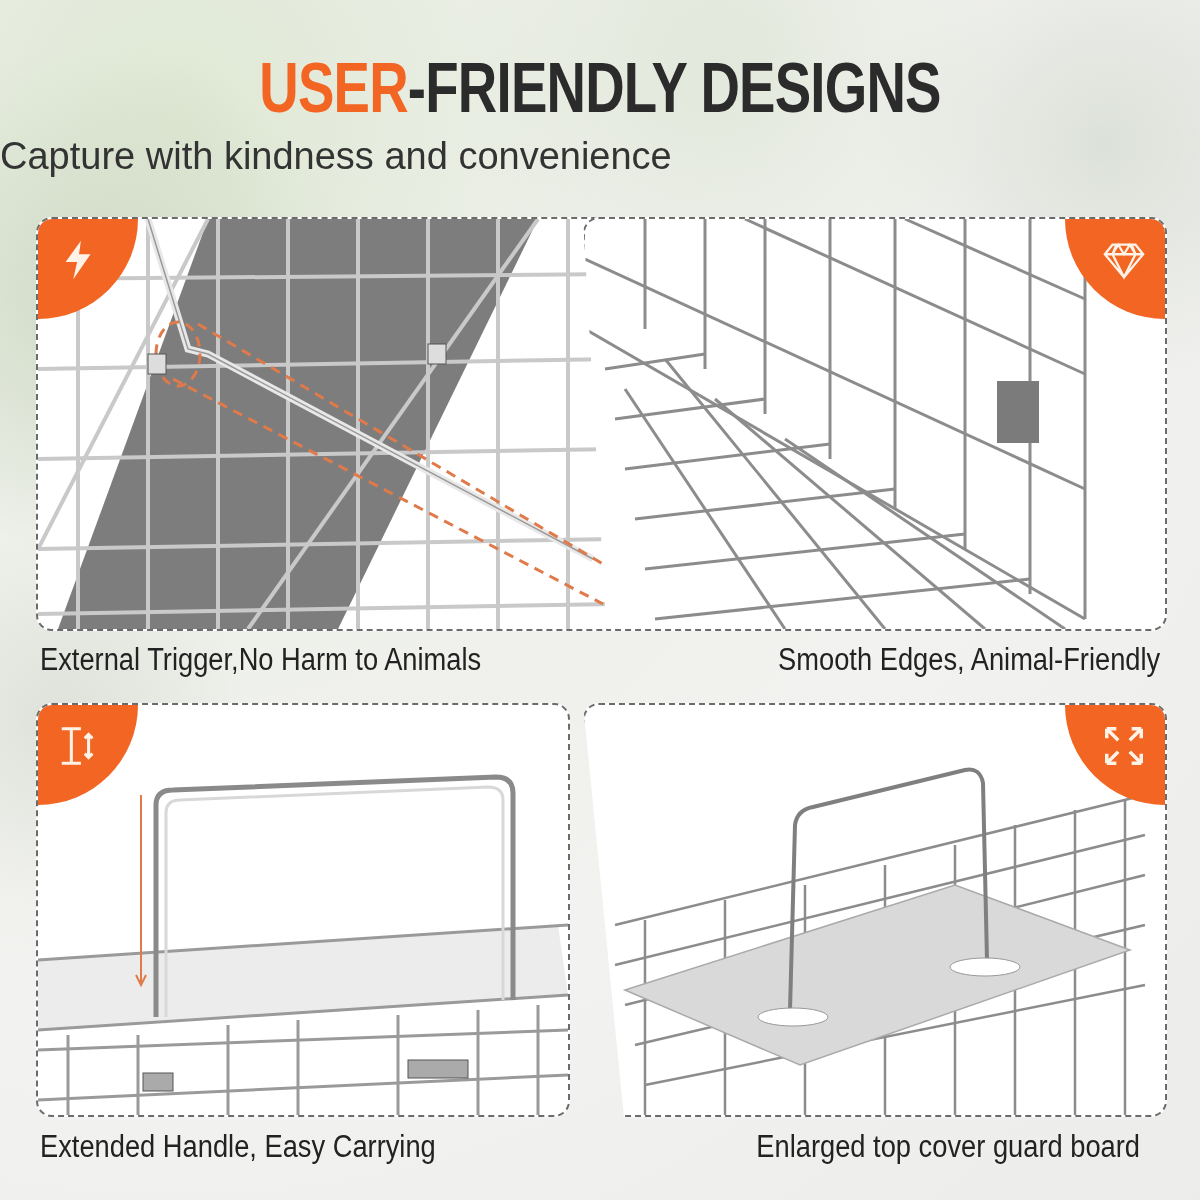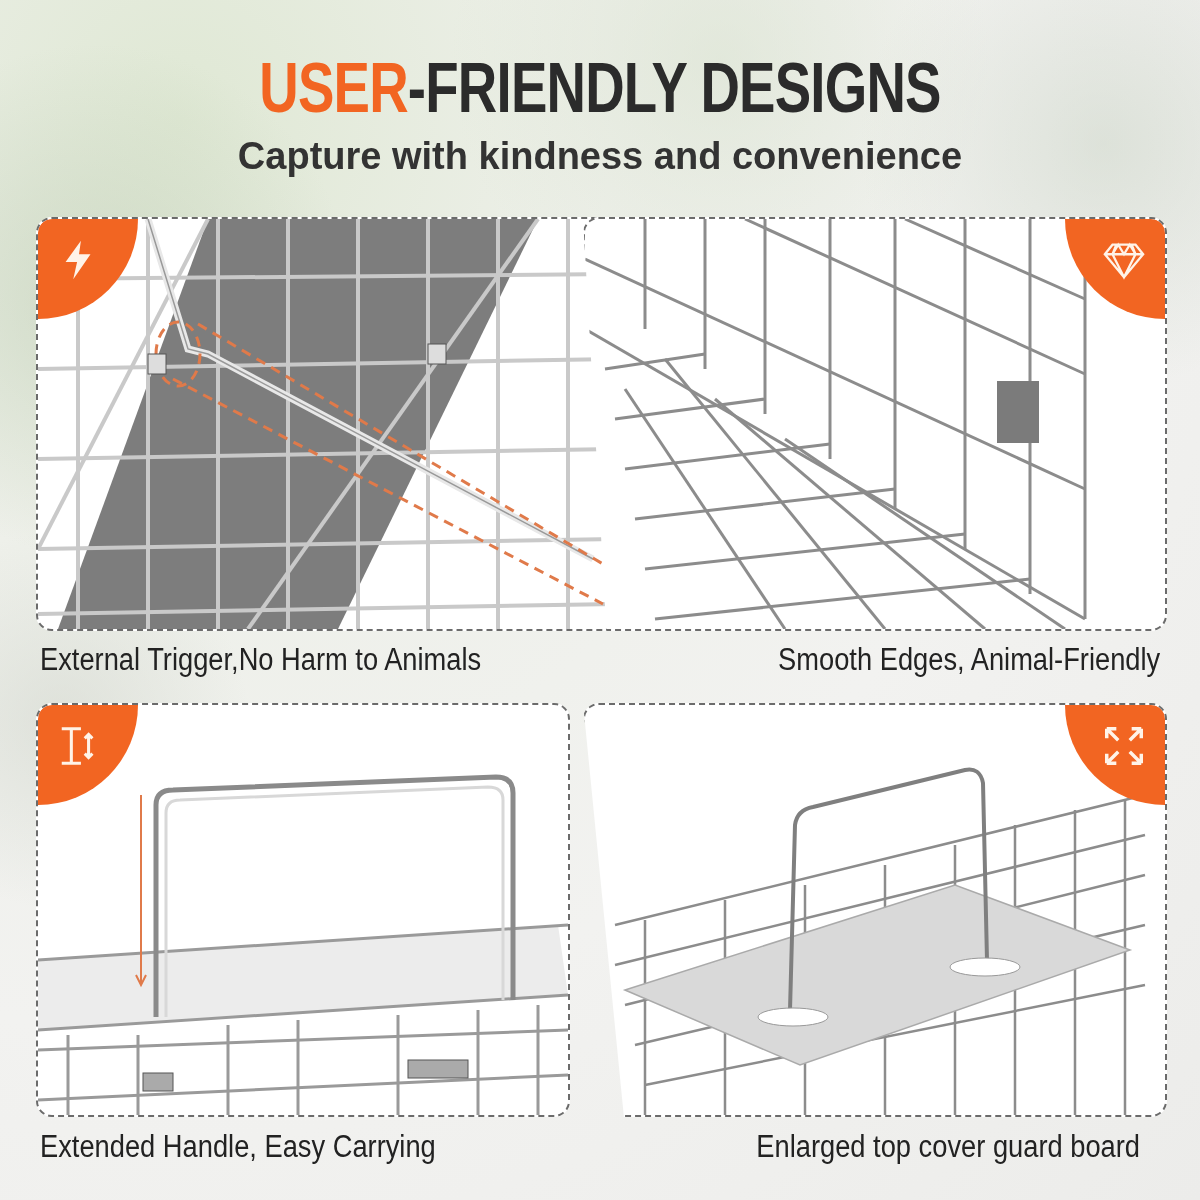--- a/index.html
+++ b/index.html
@@ -9,22 +9,22 @@
   .bg-blur{position:absolute;inset:0;
     background:
       radial-gradient(circle at 8% 25%, rgba(190,205,180,.55) 0, rgba(190,205,180,0) 18%),
       radial-gradient(circle at 92% 12%, rgba(200,210,195,.5) 0, rgba(200,210,195,0) 16%),
       radial-gradient(circle at 5% 60%, rgba(205,210,200,.5) 0, rgba(205,210,200,0) 14%),
       radial-gradient(circle at 60% 5%, rgba(215,225,205,.55) 0, rgba(215,225,205,0) 20%);}
   .title{position:absolute;top:48px;left:0;width:1200px;text-align:center;
     font-family:"Liberation Sans",sans-serif;font-weight:700;font-size:70px;letter-spacing:-1px;
     transform:scaleX(.78);transform-origin:center;color:#2b2b2b;line-height:80px;}
   .title .accent{color:#f26522;}
-  .subtitle{position:absolute;top:132px;left:0;width:1200px;text-align:center;
-    font-size:38px;color:#333;line-height:48px;font-weight:bold;}
+  .subtitle{position:absolute;top:132px;left:0;width:1200px;text-align:left;
+    font-size:38px;color:#333;line-height:48px;}
   .panel{position:absolute;background:#fff;border:2px dashed #6b6b6b;border-radius:16px;overflow:hidden;}
   .p1{left:36px;top:217px;width:578px;height:410px;}
   .p2{left:583px;top:217px;width:580px;height:410px;clip-path:polygon(9% 0,100% 0,100% 100%,4% 100%,0 0);}
   .p3{left:36px;top:703px;width:530px;height:410px;}
   .p4{left:583px;top:703px;width:580px;height:410px;clip-path:polygon(0 0,100% 0,100% 100%,7% 100%);}
   .badge{position:absolute;width:100px;height:100px;background:#f26522;display:flex;align-items:center;justify-content:center;}
   .badge.tl{left:0;top:0;border-radius:14px 0 100px 0;}
   .badge.tr{right:0;top:0;border-radius:0 14px 0 100px;}
   .badge svg{width:46px;height:46px;}
   .badge.tl svg{margin:-18px 0 0 -18px;}

